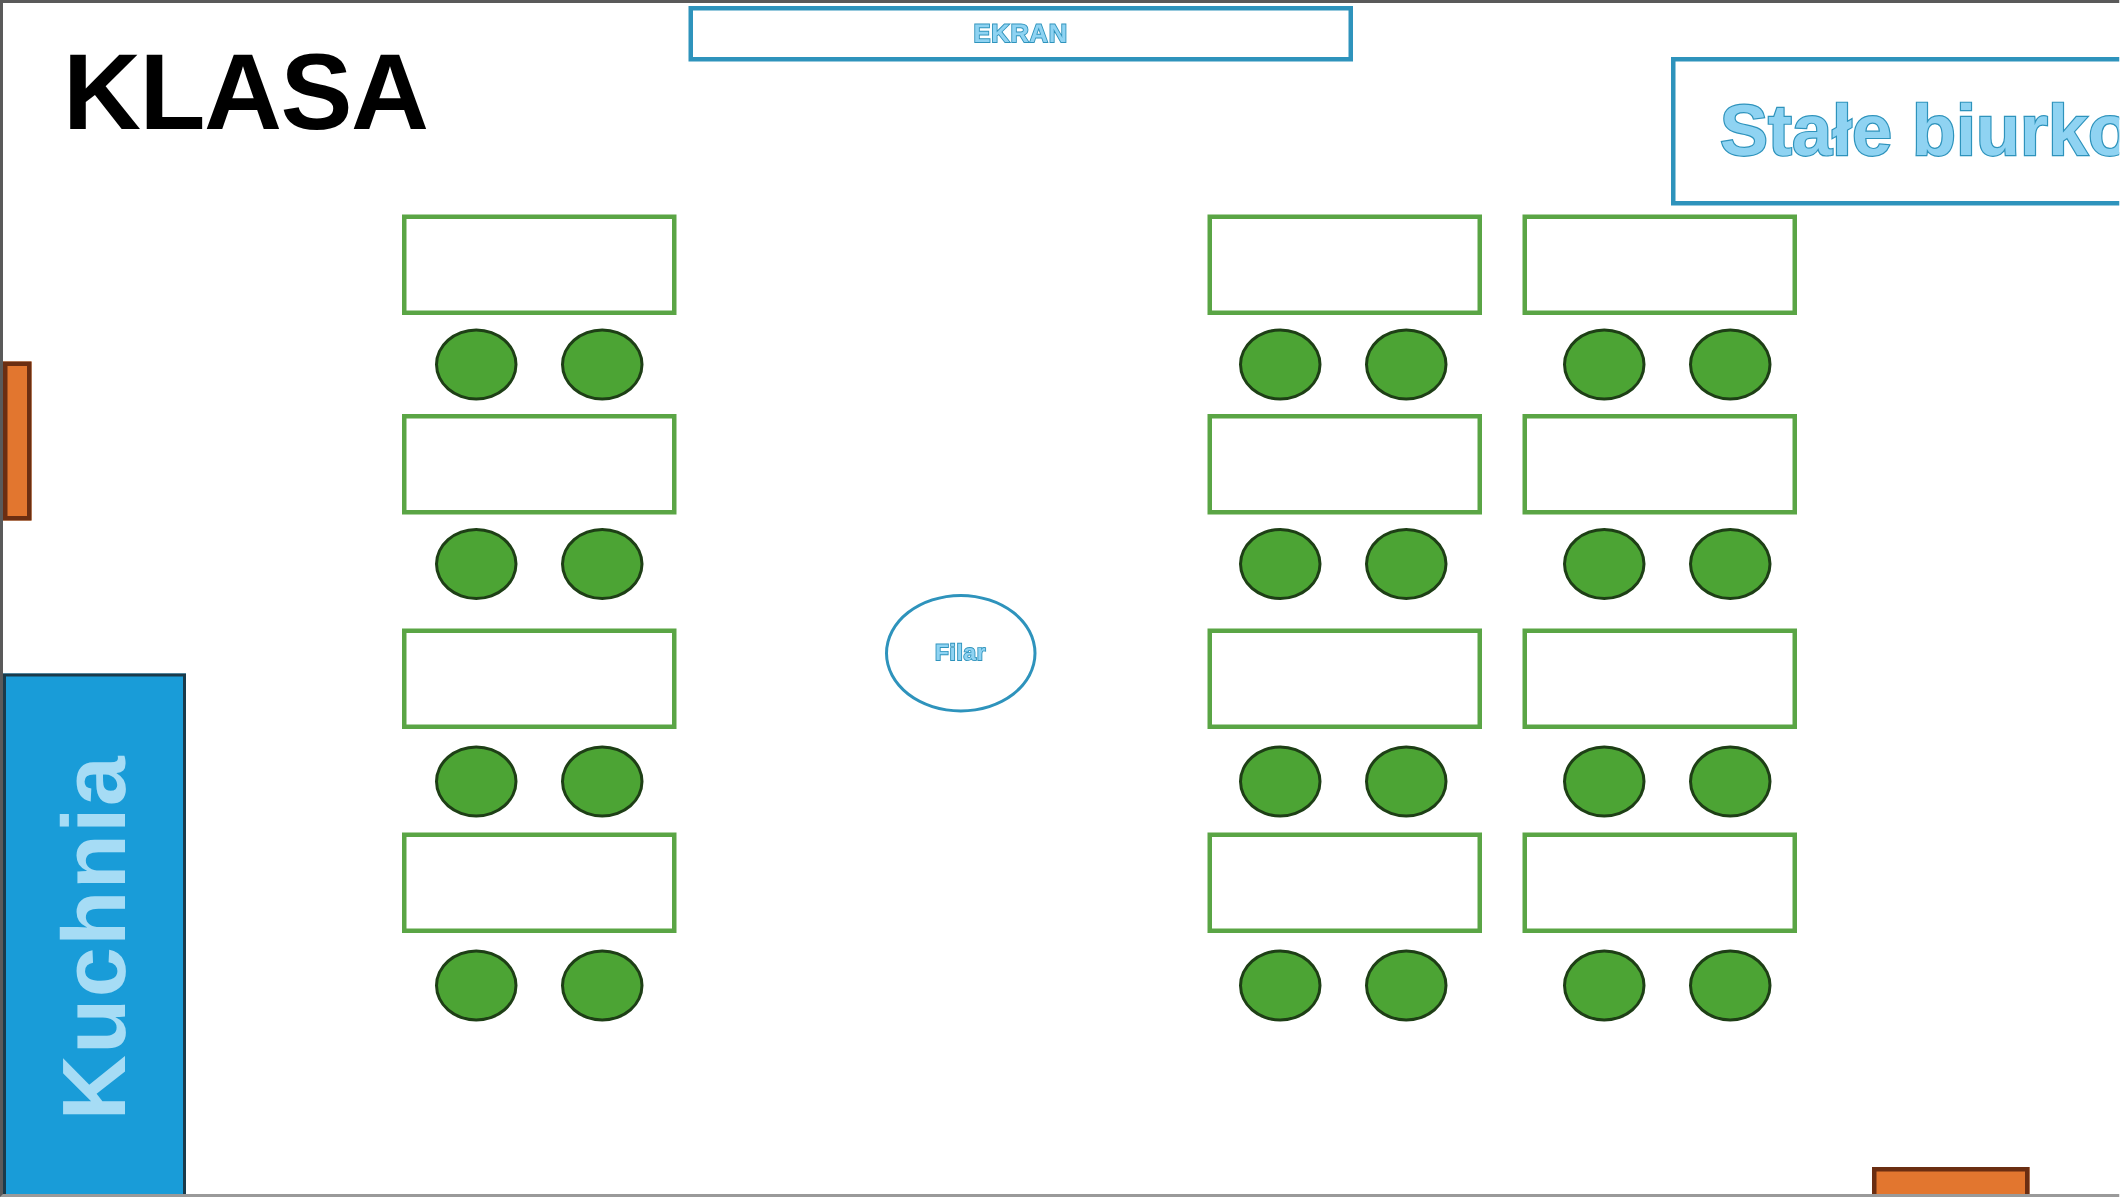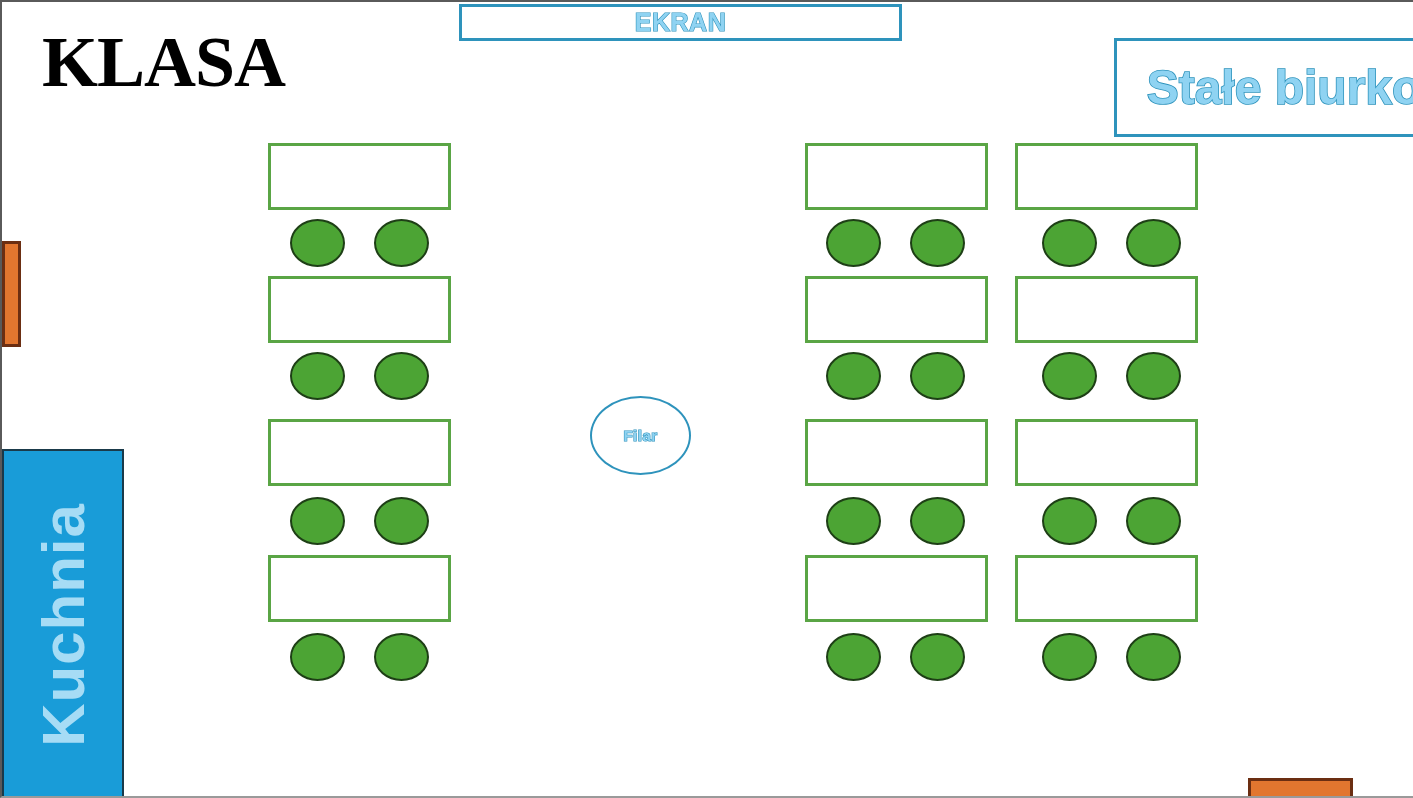--- a/index.html
+++ b/index.html
@@ -27,21 +27,20 @@
   #page-title {
     position: absolute;
     left: 40px;
     top: 24px;
     font-size: 72px;
     font-weight: bold;
     color: #000000;
     letter-spacing: -1px;
     line-height: 1;
     white-space: nowrap;
-    font-family: Liberation Serif, serif;
   }
 
   
   .label-box {
     position: absolute;
     background: #ffffff;
     border: 3px solid #2E93BC;
     box-sizing: border-box;
     display: flex;
     align-items: center;
@@ -55,21 +54,21 @@
     white-space: nowrap;
     letter-spacing: 0.5px;
   }
 
   #screen-box {
     left: 457px;
     top: 2px;
     width: 443px;
     height: 37px;
   }
-  #screen-box .outline-text { font-size: 25px; }
+  #screen-box .outline-text { font-size: 17px; }
 
   #fixed-desk-box {
     left: 1112px;
     top: 36px;
     width: 340px;
     height: 99px;
   }
   #fixed-desk-box .outline-text {
     font-size: 48px;
     letter-spacing: 0px;

